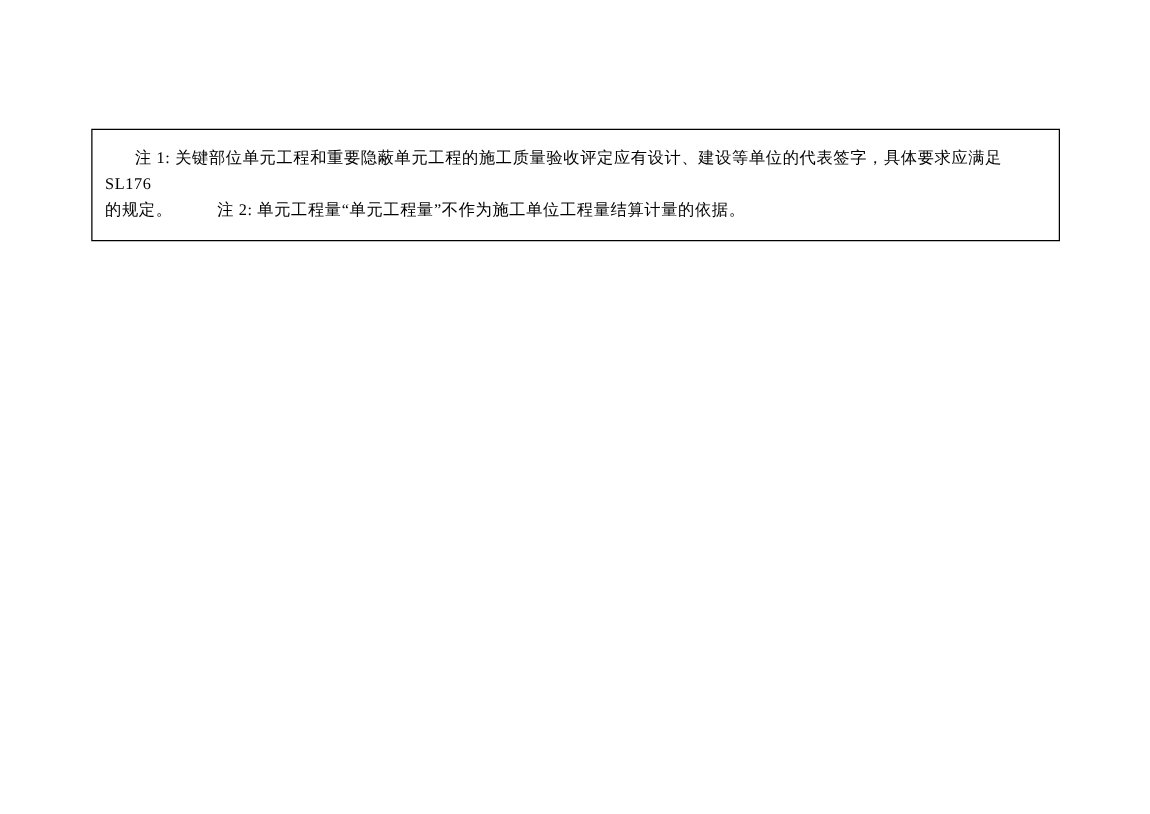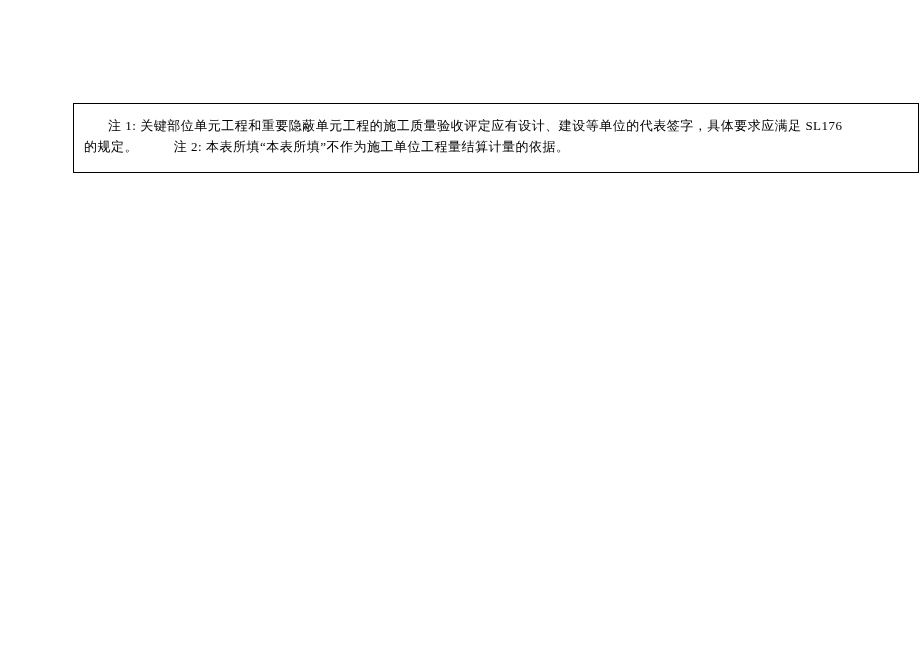--- a/index.html
+++ b/index.html
@@ -13,21 +13,21 @@
       background: #ffffff;
       font-family: "SimSun", "宋体", serif;
       font-size: 13px;
       color: #000000;
       position: relative;
     }
     .note-box {
       position: absolute;
       left: 73px;
       top: 103px;
-      width: 846px;
+      width: 775px;
       border: 1px solid #000000;
       padding: 12px 10px 14px 10px;
       line-height: 1.6;
     }
     .note-content {
       text-align: left;
       letter-spacing: 0.5px;
     }
     .note1-label {
       margin-left: 24px;
@@ -39,15 +39,15 @@
   </style>
 </head>
 <body>
 
 <div class="note-box">
   <div class="note-content">
     <span class="note1-label">注 1:</span>
     <span>关键部位单元工程和重要隐蔽单元工程的施工质量验收评定应有设计、建设等单位的代表签字，具体要求应满足 SL176</span><br>
     <span>的规定。</span>
     <span class="note2-label">注 2:</span>
-    <span>本表所填“本表所填”不作为施工单位工程量结算计量的依据。</span>
+    <span>单元工程量“单元工程量”不作为施工单位工程量结算计量的依据。</span>
   </div>
 </div>
 
 </body></html>

